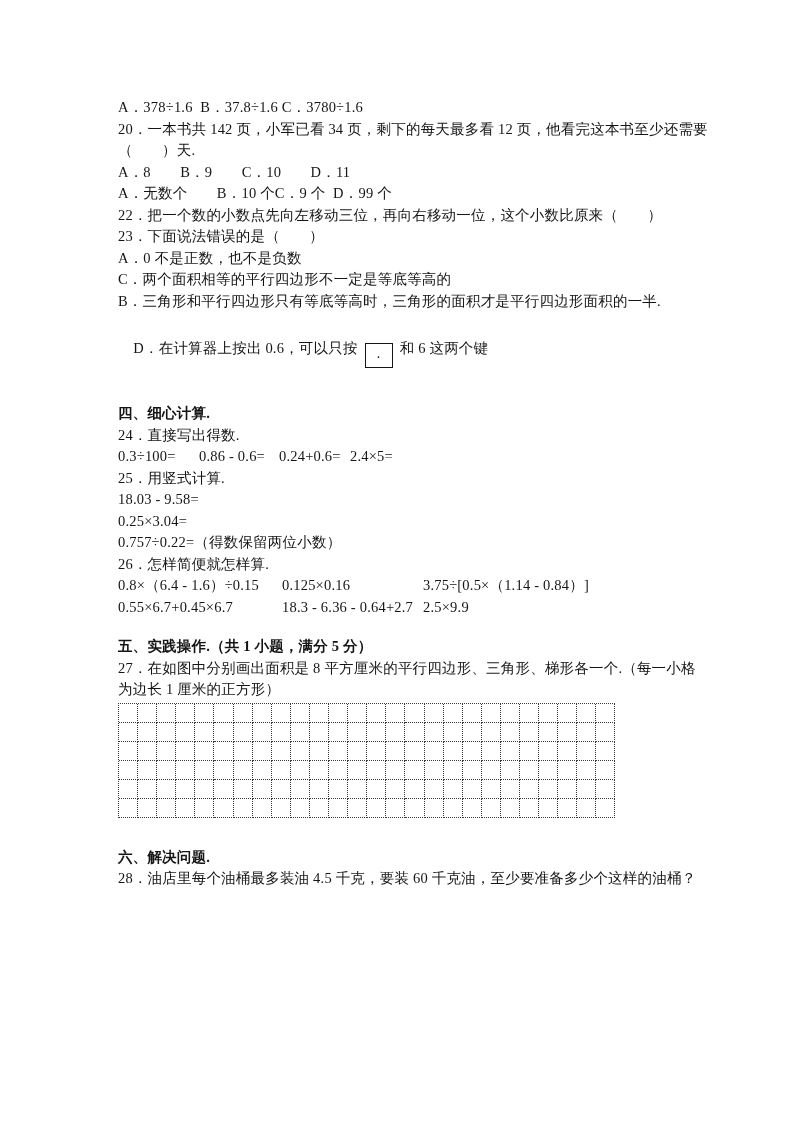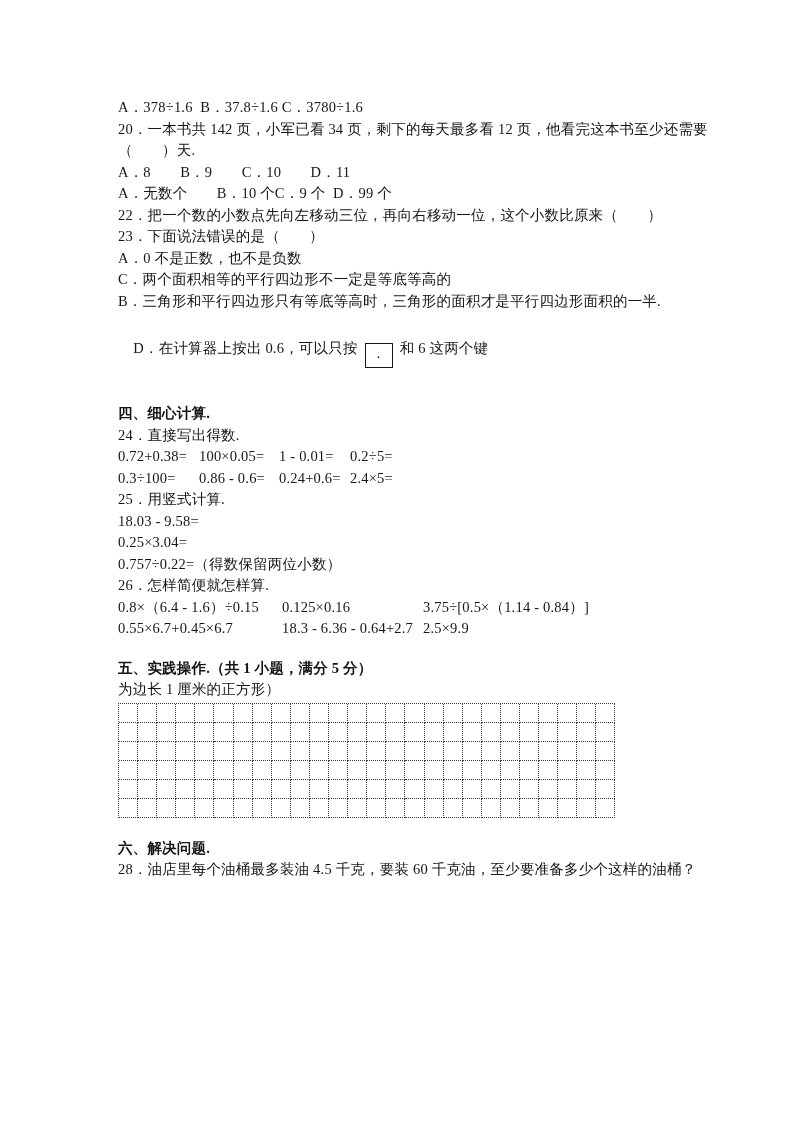--- a/index.html
+++ b/index.html
@@ -26,21 +26,21 @@
     line-height: 21.5px;
     white-space: pre;
     letter-spacing: 0.2px;
   }
   .heading {
     font-weight: bold;
   }
   .gap-before-d   { margin-top: 4px; }
   .gap-before-s4  { margin-top: 14px; }
   .gap-before-s5  { margin-top: 18px; }
-  .gap-before-s6  { margin-top: 16px; }
+  .gap-before-s6  { margin-top: 25px; }
   .calc-row {
     display: flex;
     font-size: 14.5px;
     line-height: 21.5px;
     white-space: pre;
     letter-spacing: 0.2px;
   }
   .c24-1 { width: 81px; }
   .c24-2 { width: 80px; }
   .c24-3 { width: 71px; }
@@ -90,26 +90,20 @@
   <div class="line">C．两个面积相等的平行四边形不一定是等底等高的</div>
   <div class="line">B．三角形和平行四边形只有等底等高时，三角形的面积才是平行四边形面积的一半.</div>
   <div class="line gap-before-d">
     <span>D．在计算器上按出 0.6，可以只按</span><span class="key-box">.</span><span>和 6 这两个键</span>
   </div>
 
   
   <div class="line heading gap-before-s4">四、细心计算.</div>
   <div class="line">24．直接写出得数.</div>
   <div class="calc-row">
-    <span class="c24-1">0.72+0.38=</span>
-    <span class="c24-2">100×0.05=</span>
-    <span class="c24-3">1 - 0.01=</span>
-    <span>0.2÷5=</span>
-  </div>
-  <div class="calc-row">
     <span class="c24-1">0.3÷100=</span>
     <span class="c24-2">0.86 - 0.6=</span>
     <span class="c24-3">0.24+0.6=</span>
     <span>2.4×5=</span>
   </div>
   <div class="line">25．用竖式计算.</div>
   <div class="line">18.03 - 9.58=</div>
   <div class="line">0.25×3.04=</div>
   <div class="line">0.757÷0.22=（得数保留两位小数）</div>
   <div class="line">26．怎样简便就怎样算.</div>
@@ -119,20 +113,21 @@
     <span>3.75÷[0.5×（1.14 - 0.84）]</span>
   </div>
   <div class="calc-row">
     <span class="c26-1">0.55×6.7+0.45×6.7</span>
     <span class="c26-2">18.3 - 6.36 - 0.64+2.7</span>
     <span>2.5×9.9</span>
   </div>
 
   
   <div class="line heading gap-before-s5">五、实践操作.（共 1 小题，满分 5 分）</div>
+  <div class="line">27．在如图中分别画出面积是 8 平方厘米的平行四边形、三角形、梯形各一个.（每一小格</div>
   <div class="line">为边长 1 厘米的正方形）</div>
   <div class="grid-wrap" id="calc-grid"><div class="grid-row">
         <div class="grid-cell"></div>
         <div class="grid-cell"></div>
         <div class="grid-cell"></div>
         <div class="grid-cell"></div>
         <div class="grid-cell"></div>
         <div class="grid-cell"></div>
         <div class="grid-cell"></div>
         <div class="grid-cell"></div>

